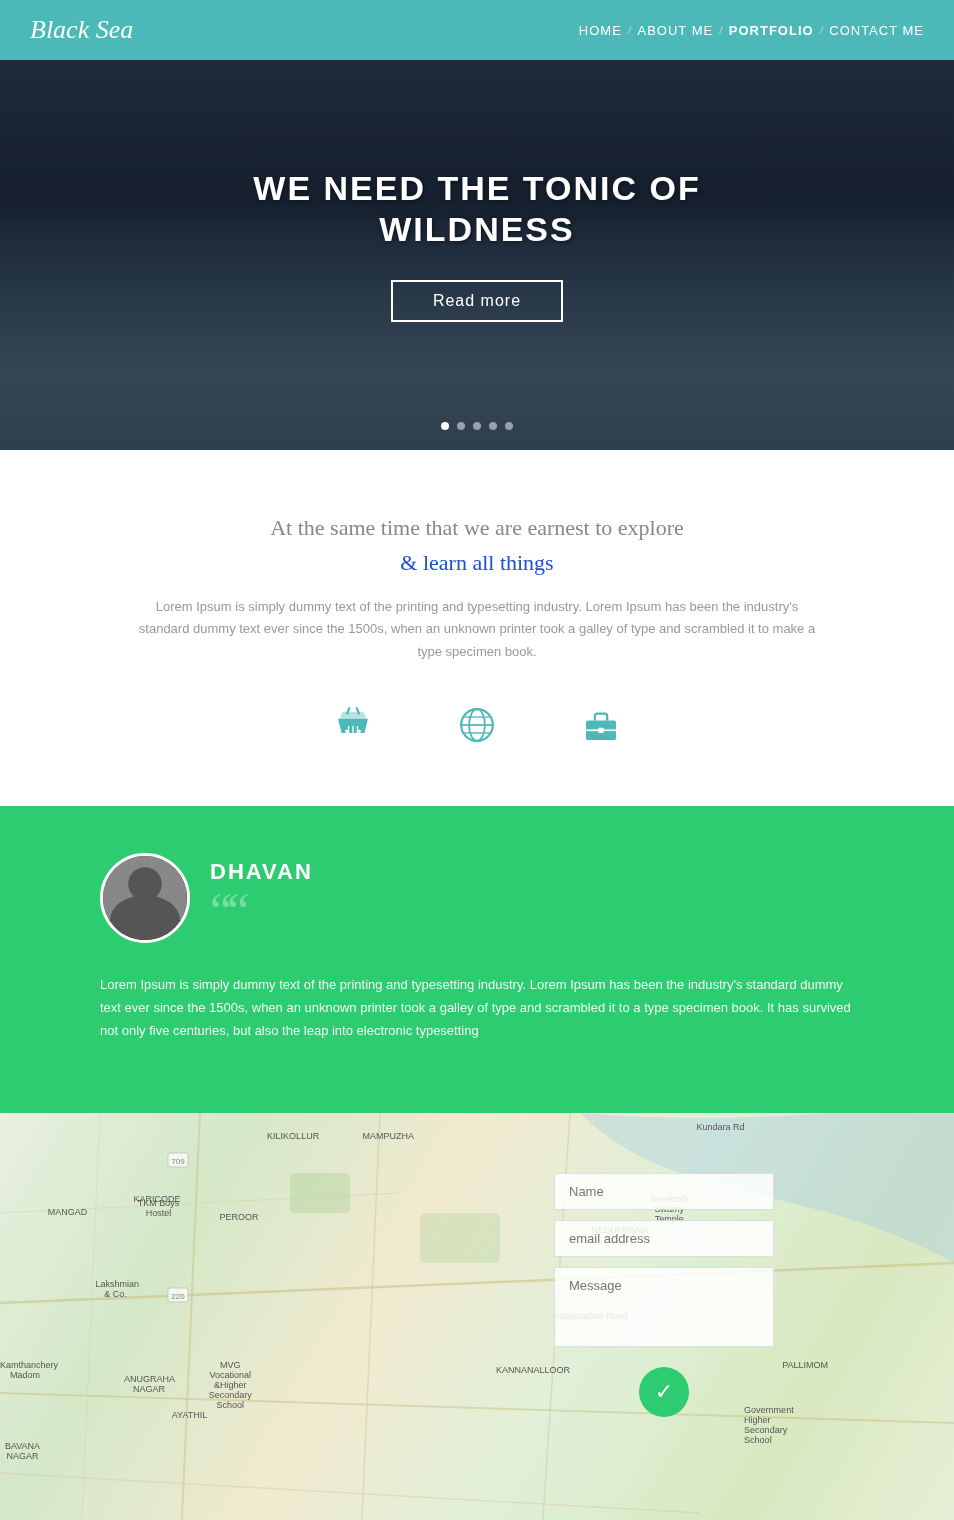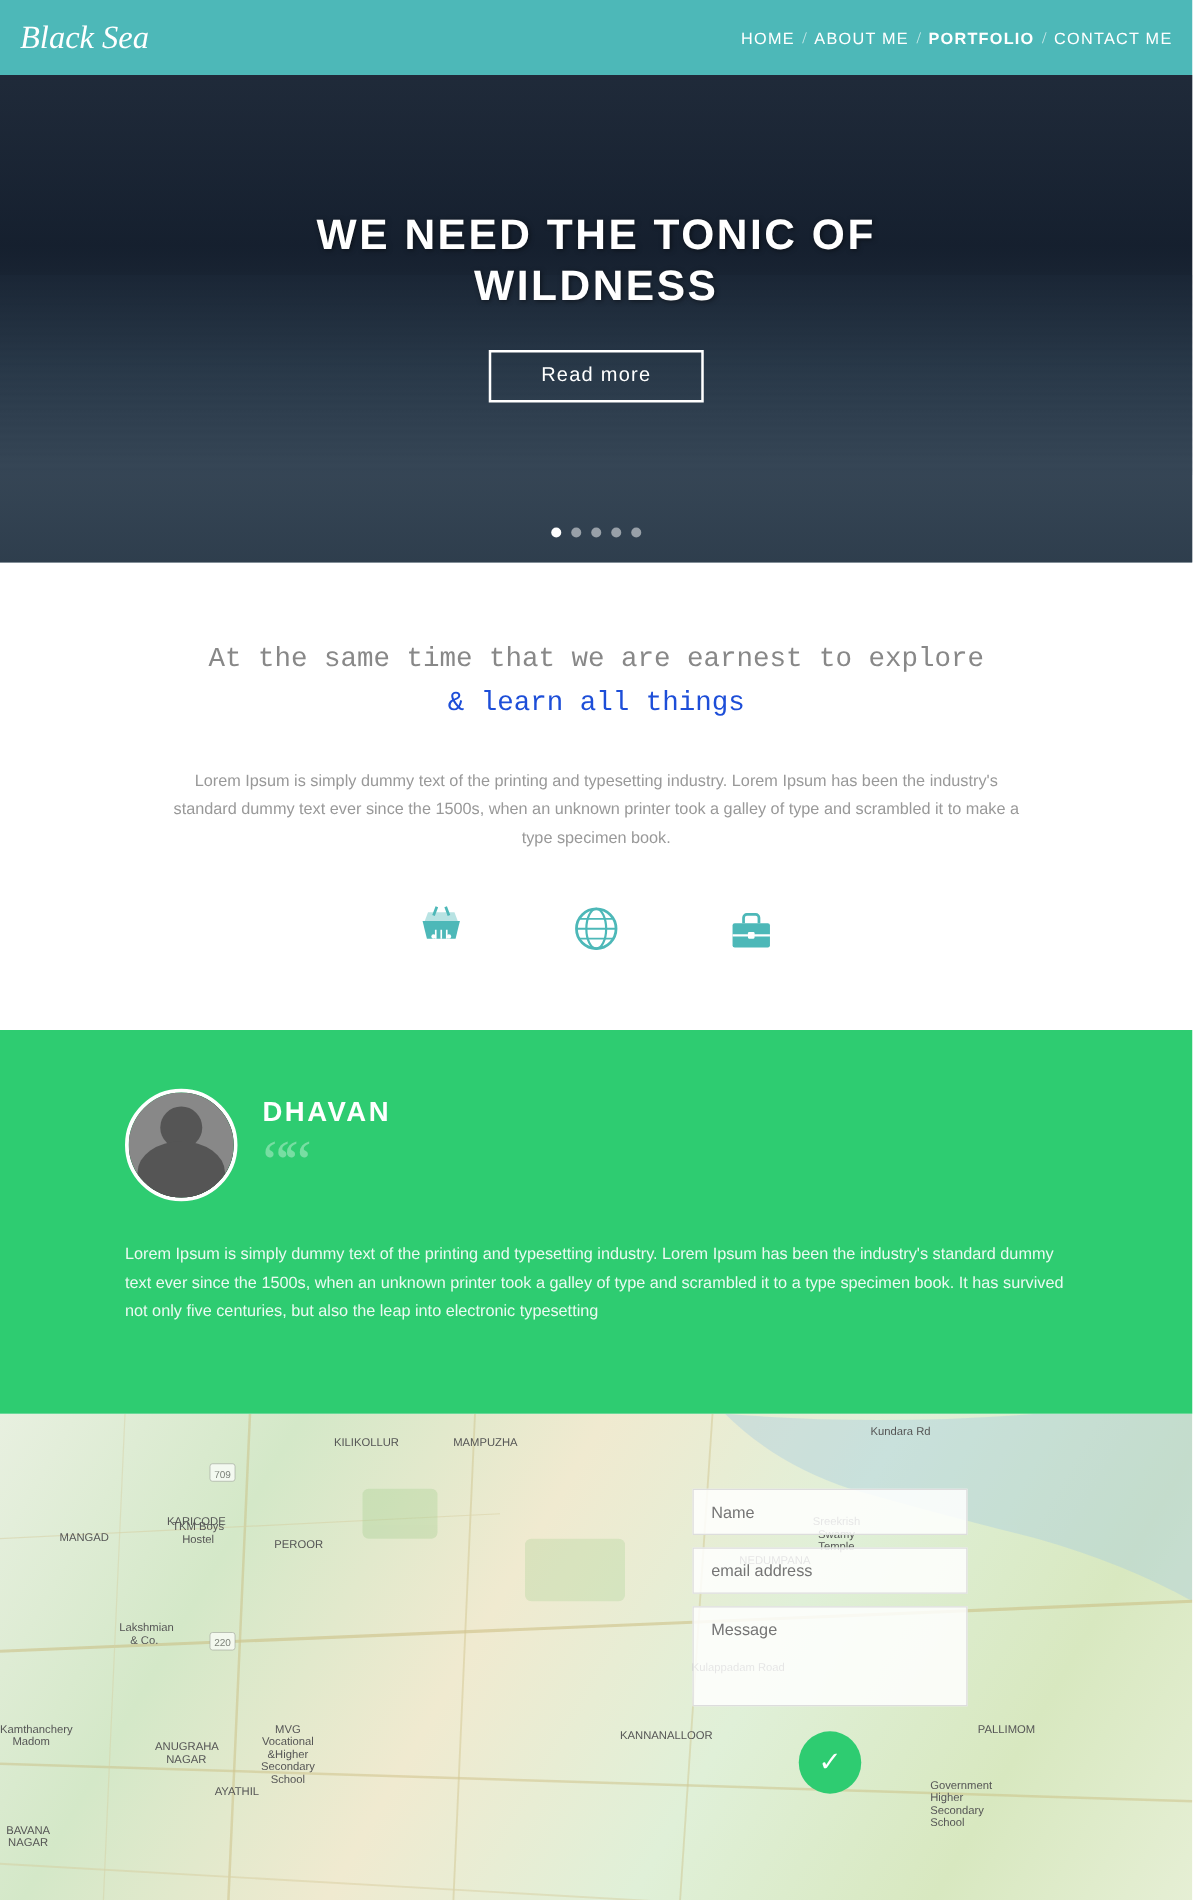--- a/index.html
+++ b/index.html
@@ -4,21 +4,21 @@
   <style>
     * { margin: 0; padding: 0; box-sizing: border-box; }
     body { font-family: 'Georgia', serif; width: 954px; overflow-x: hidden; }
 
     
     header {
       background-color: #4db8b8;
       display: flex;
       align-items: center;
       justify-content: space-between;
-      padding: 0 16px;
+      padding: 0 30px;
       height: 60px;
     }
     .logo {
       font-family: 'Georgia', serif;
       font-size: 26px;
       color: #fff;
       font-style: italic;
     }
     nav {
       display: flex;
@@ -125,25 +125,25 @@
     }
     .dot.active { background: #fff; }
 
     
     .intro-section {
       background: #fff;
       padding: 60px 80px 50px;
       text-align: center;
     }
     .intro-heading {
-      font-family: Liberation Mono, monospace;
+      font-family: Liberation Serif, serif;
       font-size: 22px;
       color: #888;
       line-height: 1.6;
-      margin-bottom: 34px;
+      margin-bottom: 16px;
     }
     .intro-heading em {
       font-style: normal;
       color: #1d4ed8;
     }
     .intro-text {
       font-family: Arial, sans-serif;
       font-size: 13px;
       color: #999;
       line-height: 1.7;

